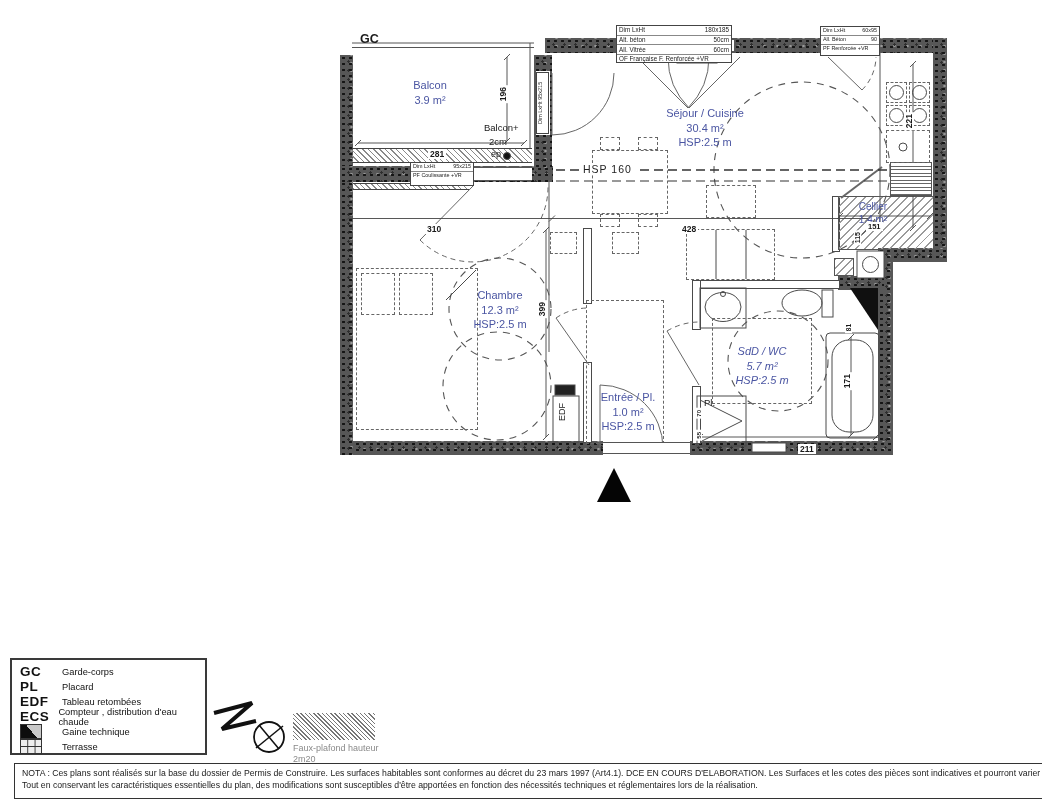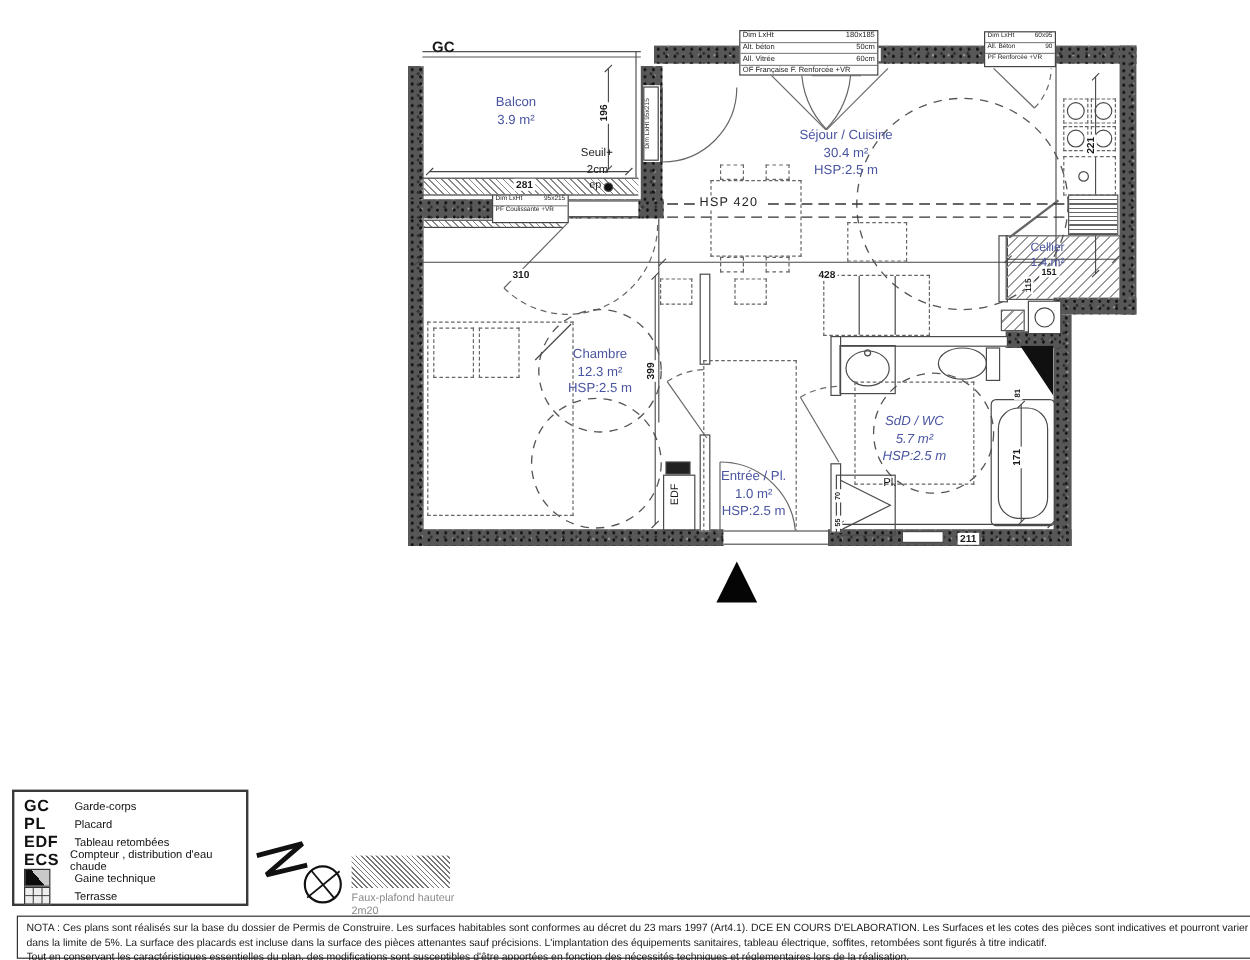--- a/index.html
+++ b/index.html
@@ -273,26 +273,26 @@
 <div class="roomlbl" style="left:707px;top:344px;width:110px;font-style:italic;">
   <div class="nm">SdD / WC</div>
   <div>5.7 m²</div>
   <div>HSP:2.5 m</div>
 </div>
 <div class="roomlbl" style="left:838px;top:200px;width:70px;font-size:10px;">
   <div class="nm">Cellier</div>
   <div>1.4 m²</div>
 </div>
 
-<div class="hsplbl" style="left:580px;top:163px;background:#fff;padding:0 3px;">HSP 420</div>
-<div class="ann" style="left:484px;top:122px;font-size:9.5px;">Seuil+</div>
+<div class="hsplbl" style="left:580px;top:163px;background:#fff;padding:0 3px;">HSP 160</div>
+<div class="ann" style="left:484px;top:122px;font-size:9.5px;">Balcon+</div>
 <div class="ann" style="left:489px;top:136px;font-size:9.5px;">2cm</div>
 <div class="ann" style="left:491px;top:149px;font-size:9px;">ep</div>
 <div class="ann" style="left:557px;top:403px;font-size:9px;writing-mode:vertical-rl;transform:rotate(180deg);">EDF</div>
-<div class="ann" style="left:736px;top:397px;font-size:9.5px;font-weight:normal;">Pl.</div>
+<div class="ann" style="left:704px;top:397px;font-size:9.5px;font-weight:normal;">Pl.</div>
 
 <div class="dimlbl" style="left:428px;top:133px;">281</div>
 <div class="vlbl" style="left:498px;top:85px;">196</div>
 <div class="dimlbl" style="left:425px;top:208px;">310</div>
 <div class="dimlbl" style="left:680px;top:208px;">428</div>
 <div class="vlbl" style="left:537px;top:300px;">399</div>
 <div class="vlbl" style="left:904px;top:112px;">221</div>
 <div class="dimlbl" style="left:866px;top:206px;font-size:7.5px;">151</div>
 <div class="vlbl" style="left:854px;top:230px;font-size:7px;">115</div>
 <div class="vlbl" style="left:842px;top:372px;">171</div>
@@ -337,15 +337,14 @@
   <line x1="47" y1="28" x2="67" y2="52" stroke="#111" stroke-width="1.5"></line>
 </svg>
 <div class="swatch" style="left:293px;top:713px;width:82px;height:27px;"></div>
 <div class="swlbl" style="left:293px;top:743px;width:110px;">
   <div>Faux-plafond hauteur</div>
   <div>2m20</div>
 </div>
 
 <div class="notabox" style="left:14px;top:763px;width:1037px;height:36px;">
   <div>NOTA : Ces plans sont réalisés sur la base du dossier de Permis de Construire. Les surfaces habitables sont conformes au décret du 23 mars 1997 (Art4.1). DCE EN COURS D'ELABORATION. Les Surfaces et les cotes des pièces sont indicatives et pourront varier</div>
-  <div>dans la limite de 5%. La surface des placards est incluse dans la surface des pièces attenantes sauf précisions. L'implantation des équipements sanitaires, tableau électrique, soffites, retombées sont figurés à titre indicatif.</div>
   <div>Tout en conservant les caractéristiques essentielles du plan, des modifications sont susceptibles d'être apportées en fonction des nécessités techniques et réglementaires lors de la réalisation.</div>
 </div>
 
 </body></html>

